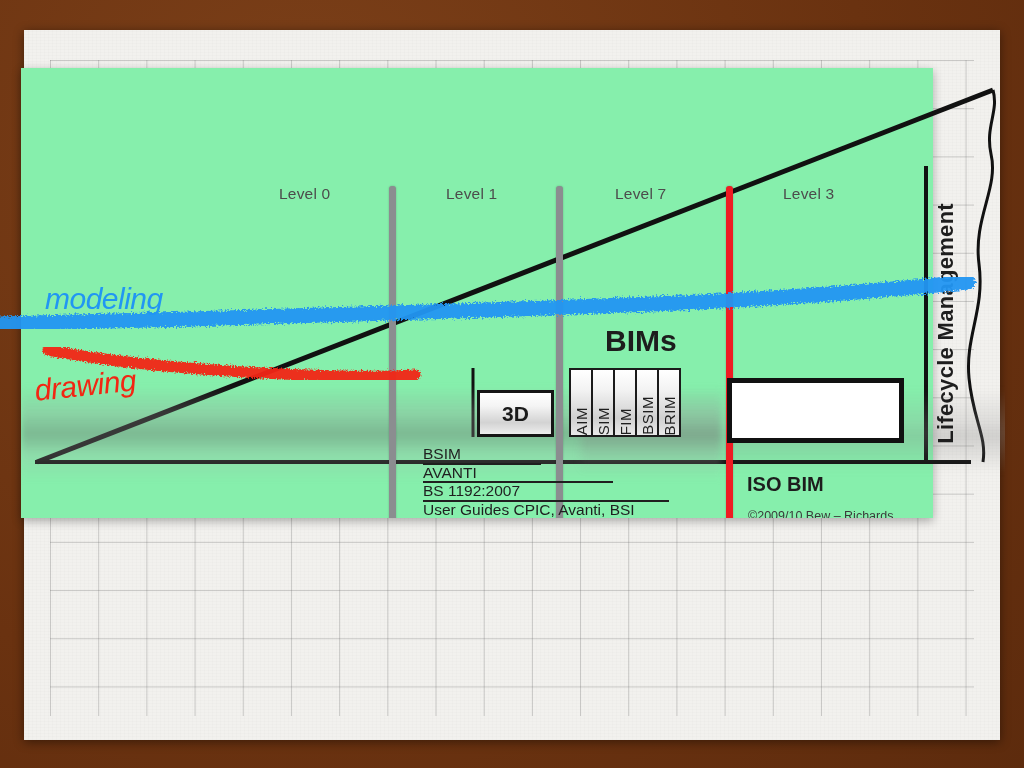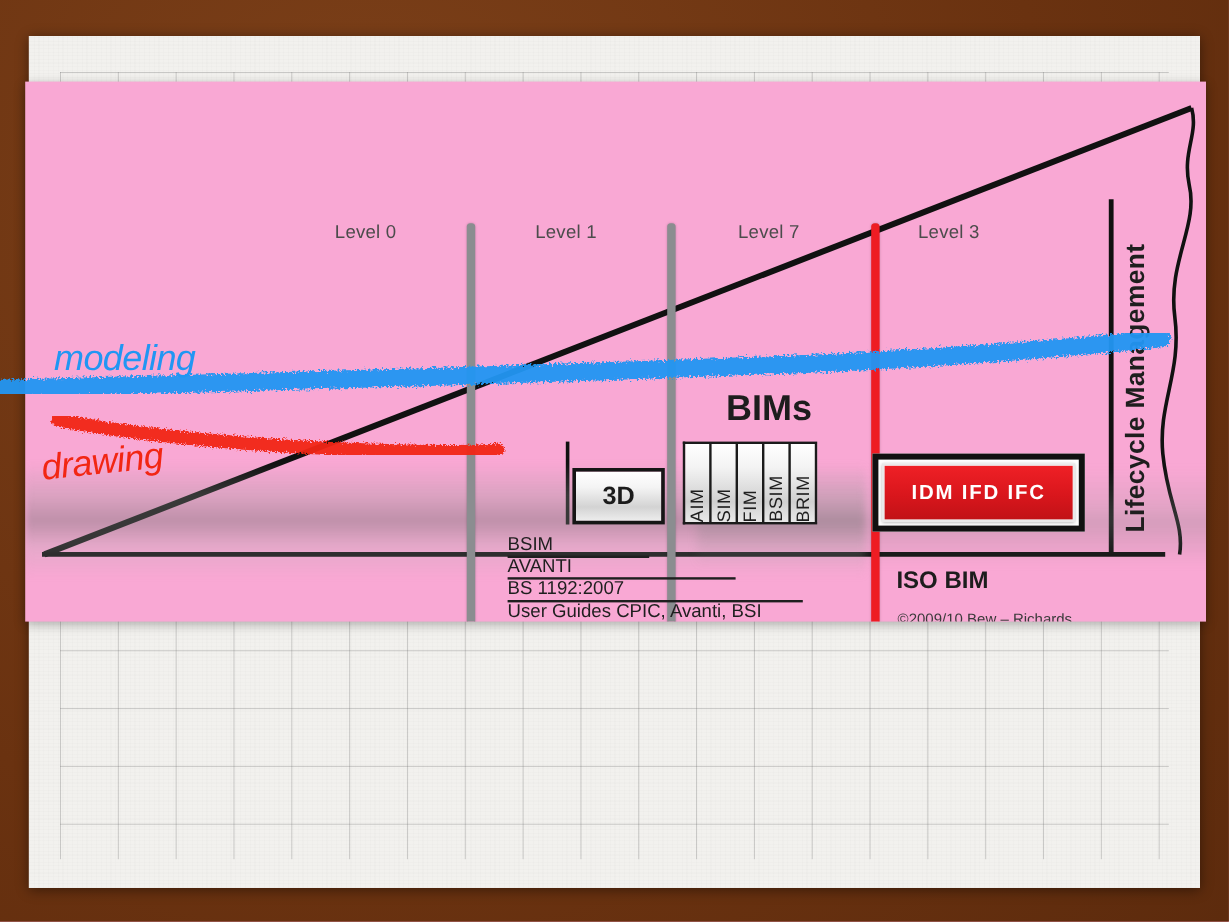--- a/index.html
+++ b/index.html
@@ -33,22 +33,22 @@
     position:absolute;left:26px;top:30px;right:26px;bottom:24px;
     background-image:
       linear-gradient(to right, rgba(120,120,120,.34) 1px, transparent 1px),
       linear-gradient(to bottom, rgba(120,120,120,.34) 1px, transparent 1px);
     background-size:48.2px 48.2px;
     background-position:0 0;
   }
 
   
   .card{
-    position:absolute;left:21px;top:68px;width:984px;height:450px;
-    background:#f9a8d4;
+    position:absolute;left:21px;top:68px;width:912px;height:450px;
+    background:#86efac;
     box-shadow:0 3px 9px rgba(0,0,0,.30);
   }
   .canvas{position:absolute;left:0;top:0;width:984px;height:450px;overflow:hidden;}
   .canvas svg{position:absolute;left:0;top:0;}
 
   
   .level{
     position:absolute;top:117px;
     font-size:15.5px;color:#4c4c4c;letter-spacing:.2px;
     white-space:nowrap;
@@ -194,21 +194,21 @@
 
         <path d="M 452 300 L 452 369" stroke="#111111" stroke-width="3" fill="none"></path>
       </svg>
 
       <div class="smear"></div>
       <div class="smear2"></div>
 
       <div class="level" style="left:258px">Level 0</div>
       <div class="level" style="left:425px">Level 1</div>
       <div class="level" style="left:594px">Level 7</div>
-      <div class="level" style="left:744px">Level 3</div>
+      <div class="level" style="left:762px">Level 3</div>
 
       <div class="sep grey" style="left:368px"></div>
       <div class="sep grey" style="left:535px"></div>
       <div class="sep red" style="left:705px"></div>
 
       <div class="word" id="w-bims">BIMs</div>
       <div class="word" id="w-isobim">ISO BIM</div>
 
       <div class="copyright">©2009/10 Bew – Richards</div>
 
@@ -226,21 +226,20 @@
         </div>
         <div class="cell">
           <span>BSIM</span>
         </div>
         <div class="cell">
           <span>BRIM</span>
         </div>
       </div>
 
       <div class="ibim-frame"></div>
-      <div class="chip">IDM  IFD  IFC</div>
 
       <div class="stdlist">
         <div class="stdrow">
           <span class="txt">BSIM</span>
           <span class="rule" style="width:118px"></span>
         </div>
         <div class="stdrow">
           <span class="txt">AVANTI</span>
           <span class="rule" style="width:190px"></span>
         </div>

